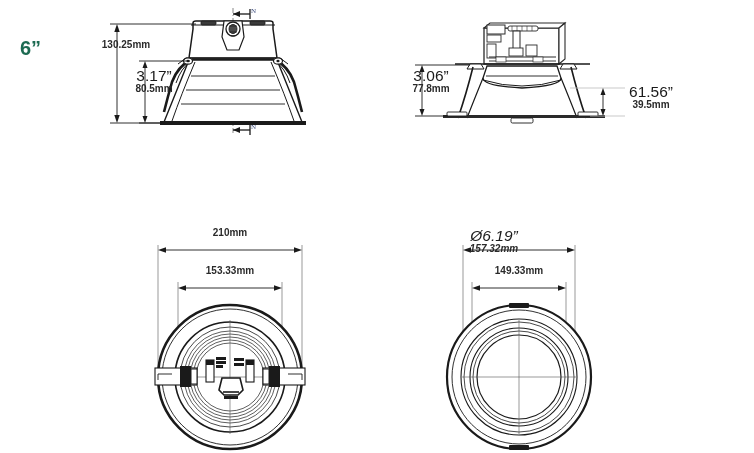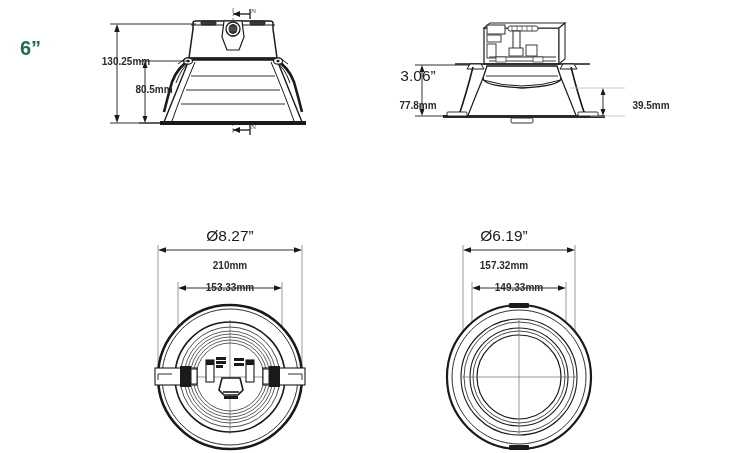--- a/index.html
+++ b/index.html
@@ -41,21 +41,21 @@
     font-size: 15.5px;
     font-weight: 400;
     color: #1a1a1a;
     display: block;
   }
   .dim .mm {
     font-size: 10px;
     font-weight: bold;
     color: #2a2a2a;
     display: block;
-    margin-top: 17px;
+    margin-top: 0;
   }
   svg { display: block; }
   .section-letter {
     position: absolute;
     font-size: 7px;
     color: #3a4a7a;
     font-family: "Liberation Serif", serif;
   }
 </style>
 </head>
@@ -319,42 +319,43 @@
       <path d="M566,288 L558,285.3 L558,290.7 Z" fill="#1a1a1a"></path>
     </g>
   </g>
 </svg>
 
 <div class="dim" style="left:80px; top:40px; width:92px;">
   <span class="mm">130.25mm</span>
 </div>
 
 <div class="dim" style="left:108px; top:68px; width:92px;">
+  <span class="in">3.17”</span>
   <span class="mm">80.5mm</span>
 </div>
 
-<div class="dim" style="left:372px; top:68px; width:92px;">
+<div class="dim" style="left:385px; top:68px; width:92px;">
   <span class="in">3.06”</span>
   <span class="mm">77.8mm</span>
 </div>
 
 <div class="dim" style="left:605px; top:84px; width:92px;">
+  <span class="in">61.56”</span>
   <span class="mm">39.5mm</span>
 </div>
 
 <div class="dim" style="left:184px; top:228px; width:92px;">
-  <span class="in">Ø8.27”</span>
   <span class="mm">210mm</span>
 </div>
 
 <div class="dim" style="left:184px; top:266px; width:92px;">
   <span class="mm">153.33mm</span>
 </div>
 
-<div class="dim" style="left:458px; top:228px; width:92px;">
+<div class="dim" style="left:448px; top:228px; width:92px;font-style:italic;">
   <span class="in">Ø6.19”</span>
   <span class="mm">157.32mm</span>
 </div>
 
 <div class="dim" style="left:473px; top:266px; width:92px;">
   <span class="mm">149.33mm</span>
 </div>
 
 <div class="section-letter" style="left:251px; top:7px;">N</div>
 <div class="section-letter" style="left:251px; top:123px;">N</div>

